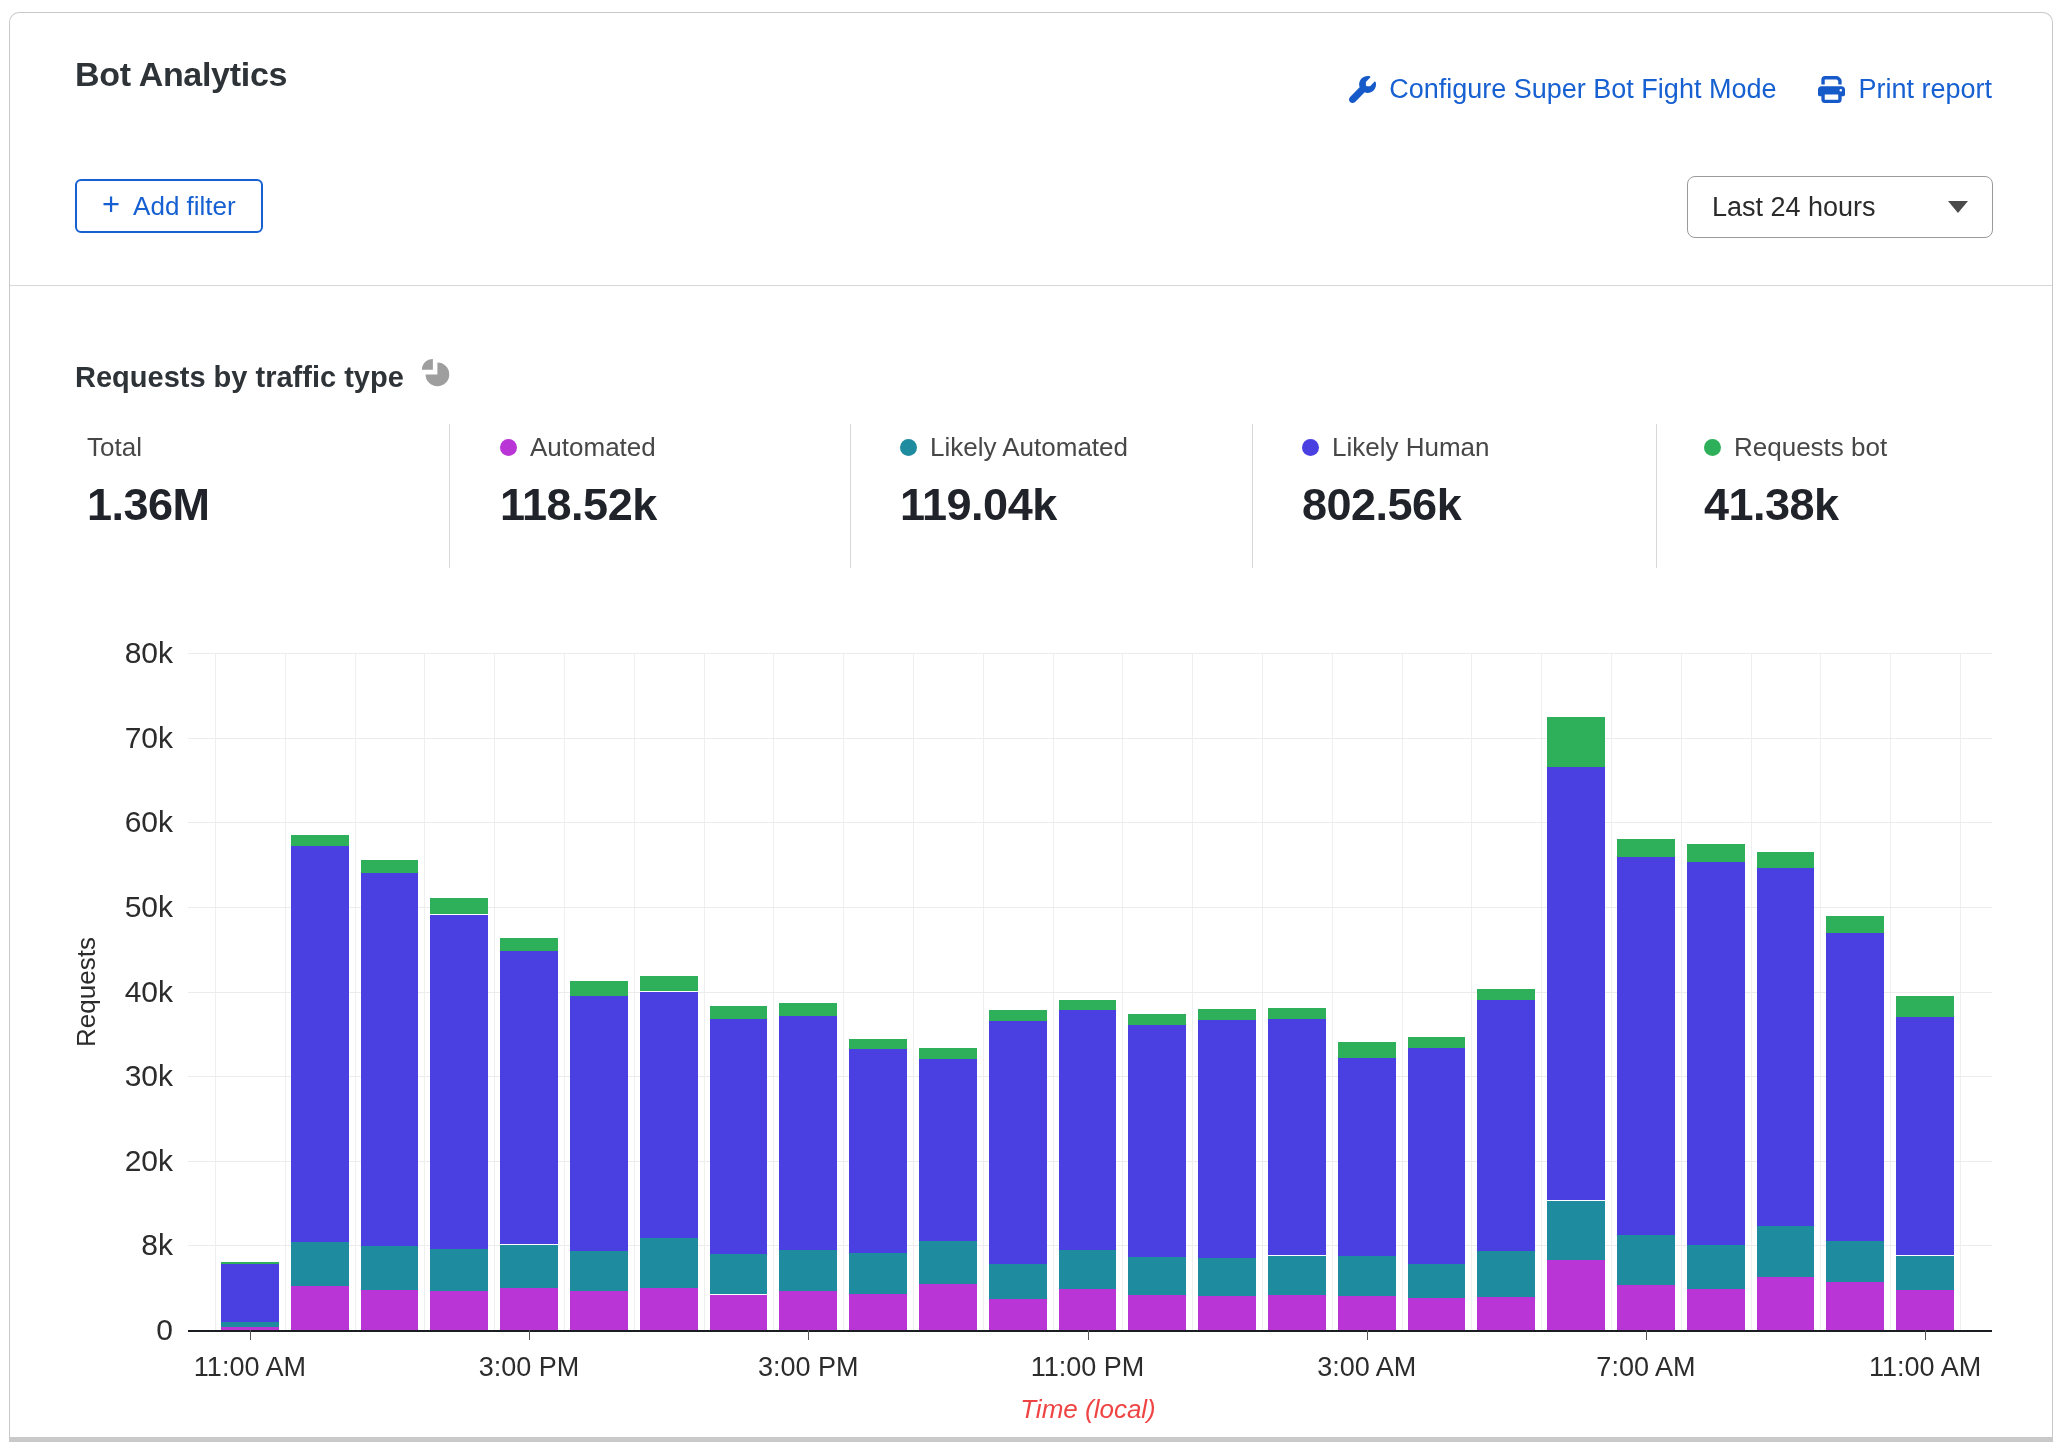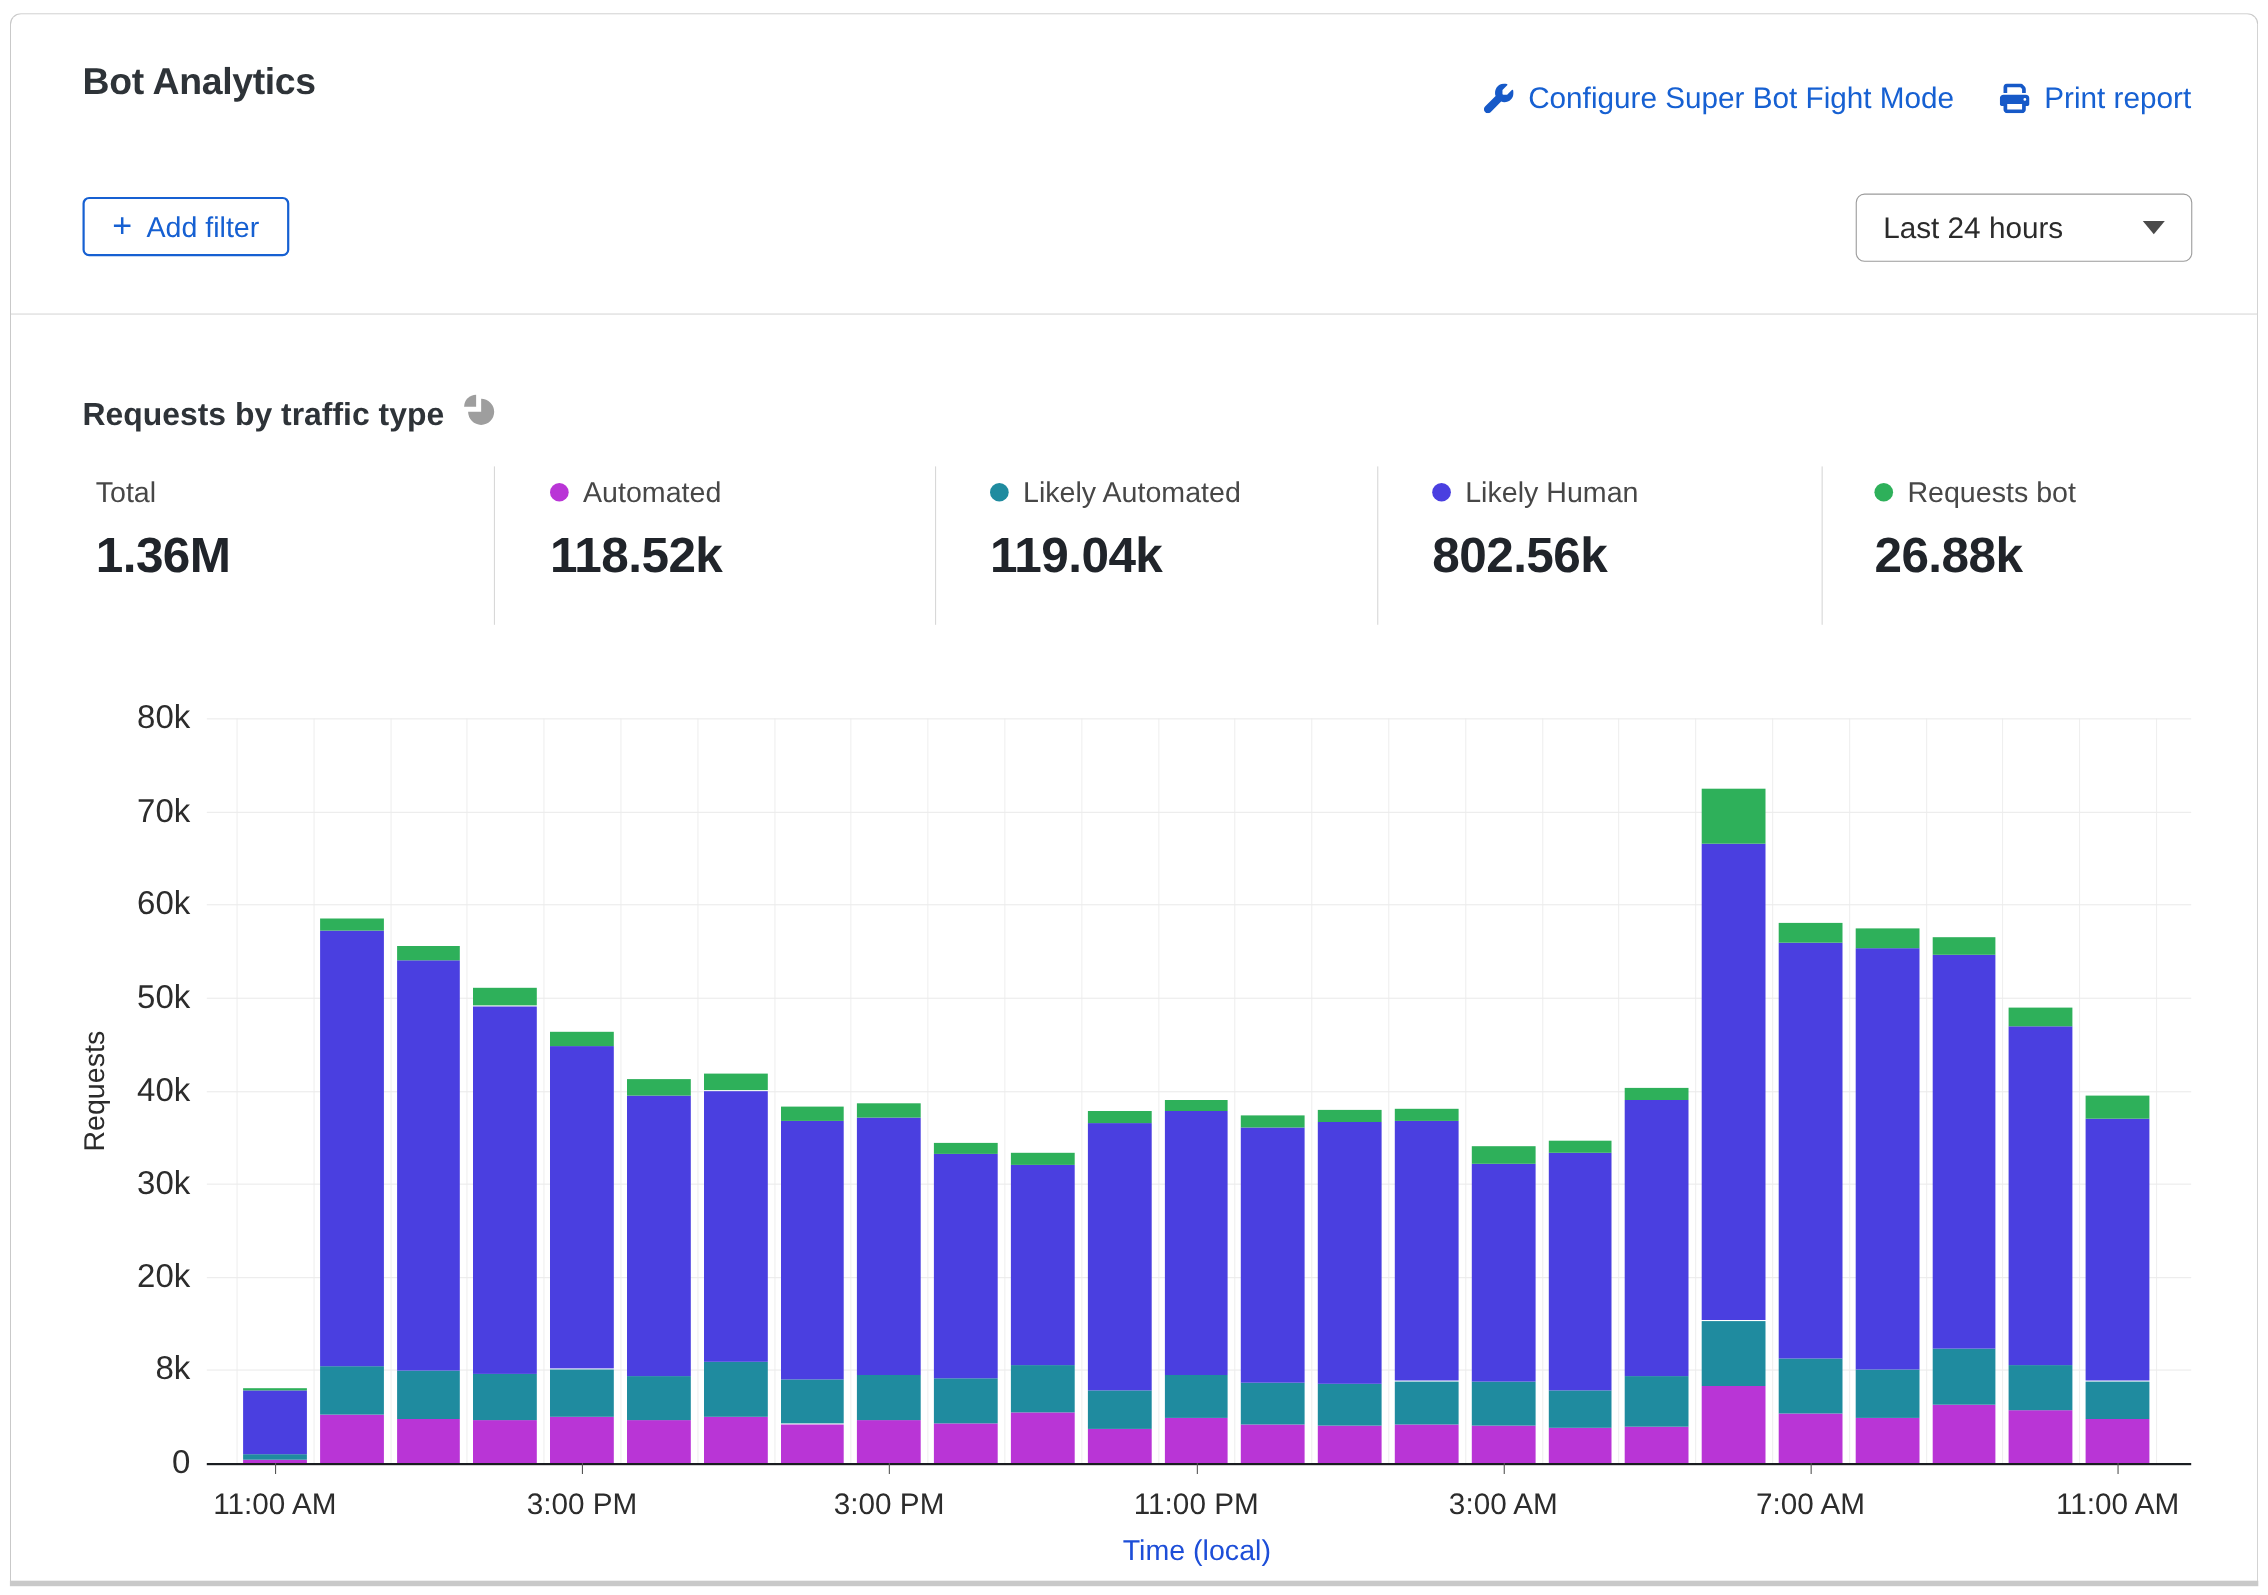--- a/index.html
+++ b/index.html
@@ -47,21 +47,21 @@
   #chart{position:absolute;left:0;top:0;width:2062px;height:1450px;}
   .hgrid,.vgrid,.xtick-mark,.bar-seg,.ytick-label,.xtick-label{position:absolute;}
   .hgrid{background:#ececec;height:1px;}
   .hgrid.zero{background:#1a1d21;height:2px;z-index:3;}
   .vgrid{background:#efefef;width:1px;}
   .bar-seg{z-index:2;}
   .ytick-label{width:70px;text-align:right;font-size:30px;color:#2c2c2c;transform:translateY(-50%);}
   .xtick-mark{width:1px;height:10px;background:#555;z-index:3;}
   .xtick-label{font-size:27px;color:#2c2c2c;transform:translateX(-50%);white-space:nowrap;}
   .axis-title-y{position:absolute;font-size:26px;color:#2b2b2b;transform:translate(-50%,-50%) rotate(-90deg);}
-  .axis-title-x{position:absolute;font-size:26px;color:#1d4ed8;transform:translateX(-50%);}
+  .axis-title-x{position:absolute;font-size:26px;color:#ef4444;transform:translateX(-50%);font-style:italic;}
 </style>
 </head>
 <body>
 
 <div class="card"></div>
 
 <div class="page-title">Bot Analytics</div>
 
 <div class="header-actions">
   <div class="action-link">
@@ -129,21 +129,21 @@
     <span class="stat-dot" style="background-color: rgb(74, 63, 224);"></span>
     <span>Likely Human</span>
   </div>
   <div class="stat-value">802.56k</div>
 </div>
 <div class="stat" style="left:1692px;">
   <div class="stat-label-row">
     <span class="stat-dot" style="background-color: rgb(46, 176, 90);"></span>
     <span>Requests bot</span>
   </div>
-  <div class="stat-value">26.88k</div>
+  <div class="stat-value">41.38k</div>
 </div>
 <div class="stat-divider" style="left:449px;"></div>
 <div class="stat-divider" style="left:850px;"></div>
 <div class="stat-divider" style="left:1252px;"></div>
 <div class="stat-divider" style="left:1656px;"></div>
 
 <div id="chart">
     <div class="vgrid" style="left: 215px; top: 653px; height: 677px;"></div>
     <div class="vgrid" style="left: 284.8px; top: 653px; height: 677px;"></div>
     <div class="vgrid" style="left: 354.6px; top: 653px; height: 677px;"></div>

